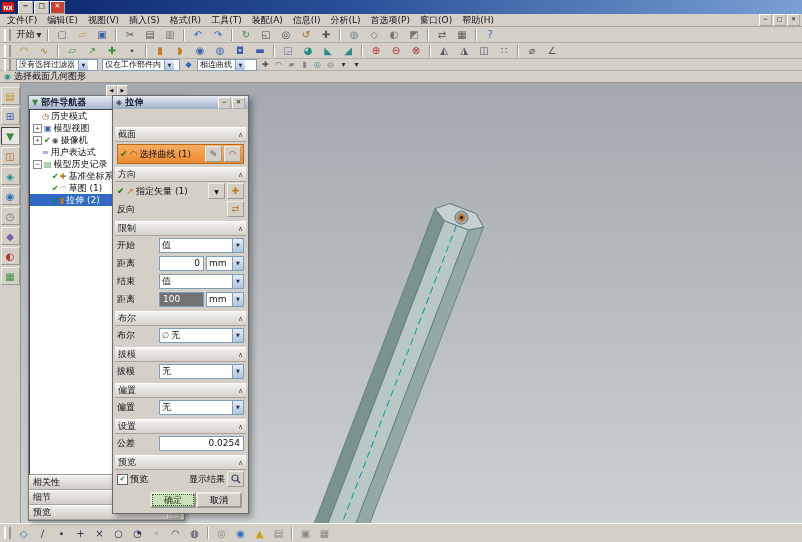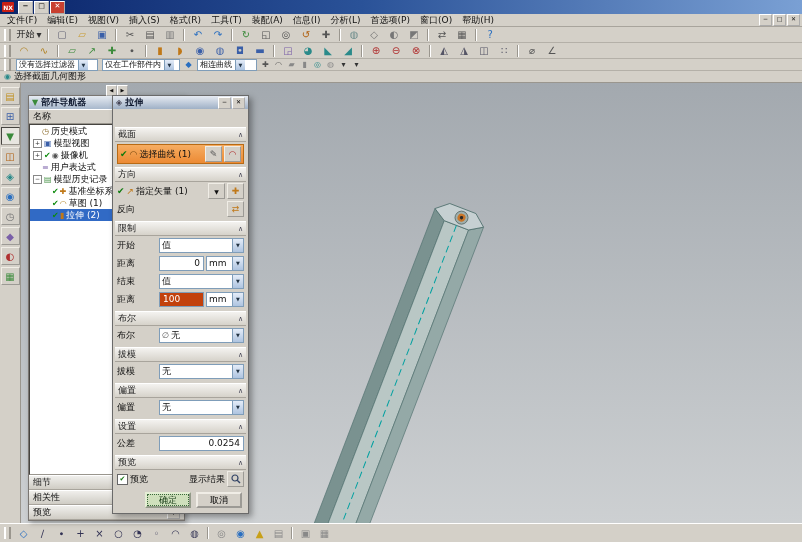--- a/index.html
+++ b/index.html
@@ -107,24 +107,24 @@
   .mini-btn{width:15px;height:14px;border:1px outset #f0ede6;background:#d4d0c8;display:flex;align-items:center;
             justify-content:center;font-size:9px;flex:none}
   .dcombo{flex:1;height:13px;border:1px solid #7f9db9;background:#fff;display:flex;align-items:center;
           padding-left:2px;overflow:hidden;white-space:nowrap}
   .dcombo .cicon{font-size:8px;color:#555;margin-right:2px}
   .dcombo .darr{margin-left:auto;width:10px;height:13px;background:linear-gradient(#e4ecf8,#aec4e0);
                 border-left:1px solid #7f9db9;display:flex;align-items:center;justify-content:center;font-size:5px;color:#234}
   .dcombo.unit{flex:none;width:34px}
   .dinput{flex:1;height:13px;border:1px solid #7f9db9;background:#fff;display:flex;align-items:center;
           justify-content:flex-end;padding:0 3px;overflow:hidden}
-  .dinput.sel{background:#c2410c;color:#fff;justify-content:flex-start}
+  .dinput.sel{background:#737373;color:#fff;justify-content:flex-start}
   .cbx{width:9px;height:9px;border:1px solid #666;background:#fff;display:flex;align-items:center;justify-content:center;
        font-size:7px;color:#1a7a1a;flex:none}
-  .btnrow{display:flex;justify-content:flex-end;gap:5px;padding:4px 4px 1px 0}
+  .btnrow{display:flex;justify-content:flex-end;padding:4px 4px 1px 0}
   .dbtn{height:16px;min-width:46px;border:2px outset #f0ede6;background:#d4d0c8;font-size:9px;
         font-family:"DejaVu Sans",sans-serif;padding:0 6px}
   .dbtn.ok{background:#cfe0bc;border-color:#e4eed4;color:#143a14;outline:1px dotted #3a6a3a;outline-offset:-3px}
 
   
   .statusbar{left:0;top:523px;width:802px;height:19px;background:#d4d0c8;border-top:1px solid #fff;display:flex;
              align-items:center;box-sizing:border-box;padding:0 3px}
   .statusbar .sbicon{height:15px;min-width:16px;font-size:10px;border:1px solid transparent}
 </style>
 </head>
@@ -437,24 +437,20 @@
   </div>
 
   <div class="navigator">
     <div class="paneltitle">
       <span class="ptitle-icon" style="color:#3a8a3a">▼</span>
       <span>部件导航器</span>
       <span class="spacer"></span>
       <span class="pwb">−</span>
       <span class="pwb">✕</span>
     </div>
-    <div class="nav-colhdr">
-      <span>名称</span>
-      <span class="sort">▲</span>
-    </div>
     <div class="nav-tree" id="nav-tree">
         <div class="tree-row" style="padding-left: 3px;">
           <span class="expspace"></span>
           <span class="ticon" style="color: rgb(138, 106, 42);">◷</span>
           <span class="tlabel">历史模式</span>
         </div>
         <div class="tree-row" style="padding-left: 3px;">
           <span class="expbox">+</span>
           <span class="ticon" style="color: rgb(58, 95, 168);">▣</span>
           <span class="tlabel">模型视图</span>
@@ -489,25 +485,25 @@
         </div>
         <div class="tree-row selected" style="padding-left: 13px;">
           <span class="expspace"></span>
           <span class="tcheck">✔</span>
           <span class="ticon" style="color: rgb(192, 120, 24);">▮</span>
           <span class="tlabel">拉伸 (2)</span>
         </div>
       </div>
     <div class="nav-panels" id="nav-panels">
         <div class="npanel">
+          <span>相关性</span>
+          <span class="chev">▾</span>
+        </div>
+        <div class="npanel">
           <span>细节</span>
-          <span class="chev">▾</span>
-        </div>
-        <div class="npanel">
-          <span>相关性</span>
           <span class="chev">▾</span>
         </div>
         <div class="npanel">
           <span>预览</span>
           <span class="chev">▾</span>
         </div>
       </div>
   </div>
 
   <div class="dialog">

